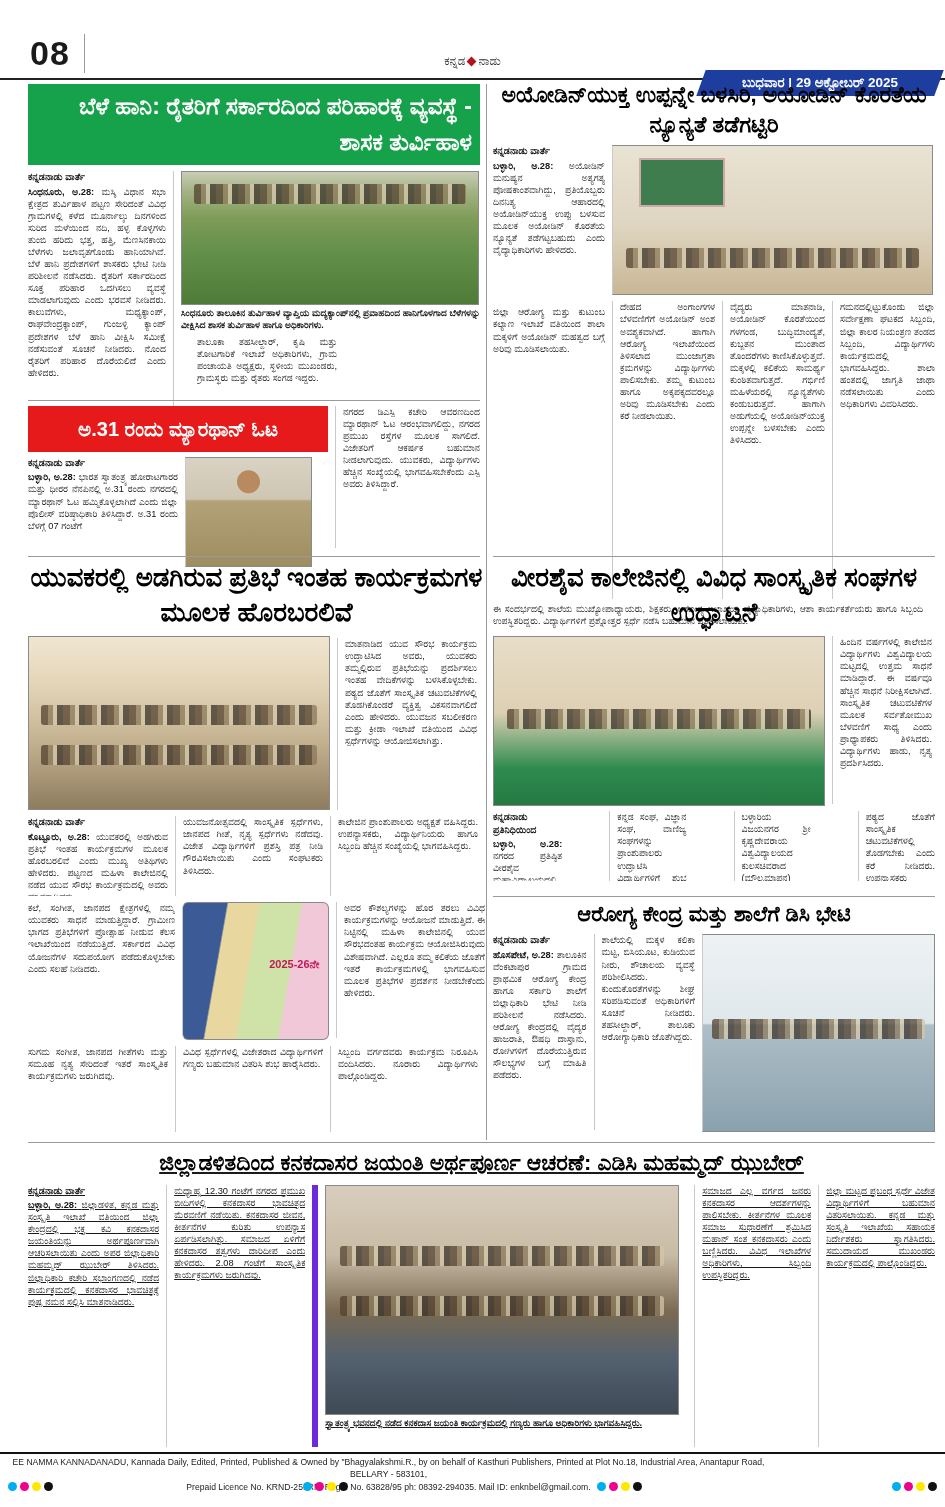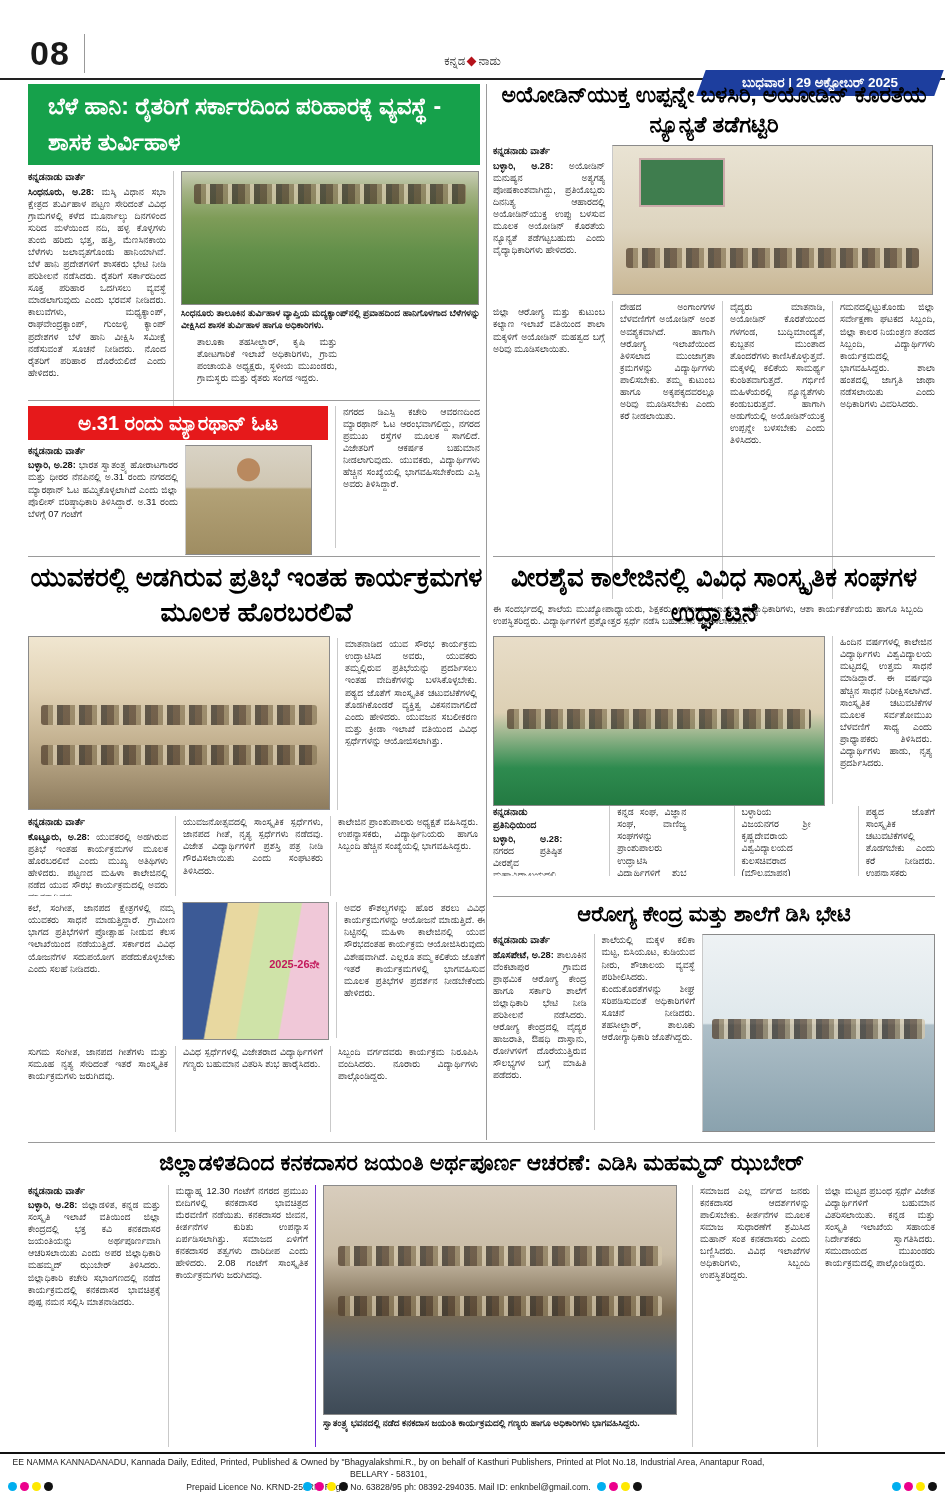--- a/index.html
+++ b/index.html
@@ -19,36 +19,36 @@
   .row > .body-col + *, .row > * + .body-col{border-left:1px solid #c9c9c9;padding-left:7px;margin-left:7px;}
   .byline{font-weight:700;font-size:9.5px;display:block;margin-bottom:2px;}
   .dl{font-weight:700;}
   .photo{border:1px solid #8a8a8a;position:relative;overflow:hidden;flex-shrink:0;}
   .caption{font-size:9px;font-weight:700;line-height:1.3;margin-top:3px;text-align:justify;}
   .people-strip{position:absolute;left:4%;right:4%;height:20px;opacity:.75;
     background:repeating-linear-gradient(90deg,#53412f 0 7px,#8a7a5a 7px 12px,#d3c6aa 12px 16px,#3a332a 16px 22px);border-radius:3px;}
   .hdiv{border-top:1px solid #9a9a9a;height:0;}
   .vdiv{border-left:1px solid #9a9a9a;width:0;}
   
-  .banner-green{background:#16a14b;color:#fff;font-weight:800;font-size:23px;line-height:1.55;text-align:left;padding:5px 20px;}
-  .banner-red{background:#e6191b;color:#fff;font-weight:800;font-size:20px;text-align:center;padding:2px 6px;line-height:1.5;}
+  .banner-green{background:#16a14b;color:#fff;font-weight:800;font-size:23px;line-height:1.55;text-align:right;padding:5px 8px;}
+  .banner-red{background:#e6191b;color:#fff;font-weight:800;font-size:20px;text-align:center;padding:8px 6px;line-height:1.5;}
   .hl{color:#000;font-weight:800;text-align:center;line-height:1.35;}
   .hl-iodine{font-size:22px;}
   .hl-big{font-size:26px;}
   .hl-dc{font-size:21px;}
   .hl-kanaka{font-size:22px;}
   
   .pinkbox{border:2px solid #e0633c;background:#f7d9c6;color:#7a2212;font-weight:700;font-size:10.5px;line-height:1.6;padding:7px 8px;}
   
   .ph-field{background:linear-gradient(180deg,#c8cdb4 0%,#a3b284 15%,#7e9c58 35%,#63904a 60%,#4e7c38 100%);}
   .ph-officer{background:radial-gradient(circle at 50% 22%,#b9895f 0 11px,rgba(0,0,0,0) 12px),linear-gradient(180deg,#d9d3c5 0%,#cfc6b2 38%,#b3a277 40%,#9f8d62 100%);}
   .ph-class{background:linear-gradient(180deg,#e9e3d3 0%,#ded5c0 55%,#c9b795 100%);}
   .board{position:absolute;left:8%;top:8%;width:26%;height:30%;background:#3f7d4e;border:2px solid #caa;}
   .ph-crowd{background:linear-gradient(180deg,#f0e6d0 0%,#e2d3b6 30%,#c4b291 60%,#8e7c5e 100%);}
-  .ph-podium{background:linear-gradient(100deg,#3c5a96 0 26%,#e8d8a0 27% 45%,#cfe3a8 46% 70%,#f0c8d8 71% 100%);}
+  .ph-podium{background:linear-gradient(100deg,#3c5a96 0 26%,#e8d8a0 27% 45%,#cfe3a8 46% 70%,#f0c8d8 71% 100%);border-radius:6px;}
   .ph-podium .phtext{position:absolute;right:6%;top:40%;color:#c2185b;font-weight:800;font-size:11px;}
   .ph-stage{background:linear-gradient(180deg,#e8ddc8 0%,#ddd0b4 45%,#2e8b4f 78%,#237a42 100%);}
   .ph-clinic{background:linear-gradient(180deg,#eef2f4 0%,#dfe8ec 45%,#aebfc8 46%,#8aa2ae 100%);}
   .ph-hall{background:linear-gradient(180deg,#d8cdbd 0%,#c9bca6 30%,#7a6a52 55%,#54616e 75%,#3e4a56 100%);}
   
   .footline{left:0;top:1452px;width:945px;border-top:2px solid #111;}
   .footer{left:0;top:1456px;width:777px;text-align:center;font-size:8.6px;line-height:1.45;color:#222;}
   .regmarks{left:0;top:1482px;width:945px;display:flex;justify-content:space-between;padding:0 8px;box-sizing:border-box;}
   .dotgrp{display:flex;gap:3px;}
   .dot{width:9px;height:9px;border-radius:50%;}
@@ -168,21 +168,21 @@
 </section>
 
 <section style="left:493px;top:560px;width:442px;">
   <div class="hl hl-big">ವೀರಶೈವ ಕಾಲೇಜಿನಲ್ಲಿ ವಿವಿಧ ಸಾಂಸ್ಕೃತಿಕ ಸಂಘಗಳ ಉದ್ಘಾಟನೆ</div>
   <div class="row" style="margin-top:6px;">
     <div class="photo ph-stage" style="width:330px;height:168px;">
       <div class="people-strip" style="top:72px;"></div>
     </div>
     <div class="body-col" style="width:92px;height:168px;">ಹಿಂದಿನ ವರ್ಷಗಳಲ್ಲಿ ಕಾಲೇಜಿನ ವಿದ್ಯಾರ್ಥಿಗಳು ವಿಶ್ವವಿದ್ಯಾಲಯ ಮಟ್ಟದಲ್ಲಿ ಉತ್ತಮ ಸಾಧನೆ ಮಾಡಿದ್ದಾರೆ. ಈ ವರ್ಷವೂ ಹೆಚ್ಚಿನ ಸಾಧನೆ ನಿರೀಕ್ಷಿಸಲಾಗಿದೆ. ಸಾಂಸ್ಕೃತಿಕ ಚಟುವಟಿಕೆಗಳ ಮೂಲಕ ಸರ್ವತೋಮುಖ ಬೆಳವಣಿಗೆ ಸಾಧ್ಯ ಎಂದು ಪ್ರಾಧ್ಯಾಪಕರು ತಿಳಿಸಿದರು. ವಿದ್ಯಾರ್ಥಿಗಳು ಹಾಡು, ನೃತ್ಯ ಪ್ರದರ್ಶಿಸಿದರು.</div>
   </div>
-  <div class="row" style="gap:40px;">
+  <div class="row" style="margin-top:5px;gap:40px;">
     <div class="body-col" style="width:100px;height:70px;">
       <span class="byline">ಕನ್ನಡನಾಡು ಪ್ರತಿನಿಧಿಯಿಂದ</span>
       <span class="dl">ಬಳ್ಳಾರಿ, ಅ.28:</span>
       <span>ನಗರದ ಪ್ರತಿಷ್ಠಿತ ವೀರಶೈವ ಮಹಾವಿದ್ಯಾಲಯದಲ್ಲಿ 2025-26ನೇ ಸಾಲಿನ ವಿವಿಧ ಸಾಂಸ್ಕೃತಿಕ ಸಂಘಗಳ ಉದ್ಘಾಟನಾ ಸಮಾರಂಭ ನಡೆಯಿತು.</span>
     </div>
     <div class="body-col" style="width:100px;height:70px;">ಕನ್ನಡ ಸಂಘ, ವಿಜ್ಞಾನ ಸಂಘ, ವಾಣಿಜ್ಯ ಸಂಘಗಳನ್ನು ಪ್ರಾಂಶುಪಾಲರು ಉದ್ಘಾಟಿಸಿ ವಿದ್ಯಾರ್ಥಿಗಳಿಗೆ ಶುಭ ಹಾರೈಸಿದರು.</div>
     <div class="body-col" style="width:100px;height:70px;">ಬಳ್ಳಾರಿಯ ವಿಜಯನಗರ ಶ್ರೀ ಕೃಷ್ಣದೇವರಾಯ ವಿಶ್ವವಿದ್ಯಾಲಯದ ಕುಲಸಚಿವರಾದ (ಮೌಲ್ಯಮಾಪನ) ಅವರು ಕಾರ್ಯಕ್ರಮ ಉದ್ಘಾಟಿಸಿದರು.</div>
     <div class="body-col" style="width:100px;height:70px;">ಪಠ್ಯದ ಜೊತೆಗೆ ಸಾಂಸ್ಕೃತಿಕ ಚಟುವಟಿಕೆಗಳಲ್ಲಿ ತೊಡಗಬೇಕು ಎಂದು ಕರೆ ನೀಡಿದರು. ಉಪನ್ಯಾಸಕರು ಉಪಸ್ಥಿತರಿದ್ದರು.</div>
   </div>
 </section>
@@ -199,30 +199,30 @@
     </div>
     <div class="body-col" style="width:96px;height:196px;">ಶಾಲೆಯಲ್ಲಿ ಮಕ್ಕಳ ಕಲಿಕಾ ಮಟ್ಟ, ಬಿಸಿಯೂಟ, ಕುಡಿಯುವ ನೀರು, ಶೌಚಾಲಯ ವ್ಯವಸ್ಥೆ ಪರಿಶೀಲಿಸಿದರು. ಕುಂದುಕೊರತೆಗಳನ್ನು ಶೀಘ್ರ ಸರಿಪಡಿಸುವಂತೆ ಅಧಿಕಾರಿಗಳಿಗೆ ಸೂಚನೆ ನೀಡಿದರು. ತಹಸೀಲ್ದಾರ್, ತಾಲೂಕು ಆರೋಗ್ಯಾಧಿಕಾರಿ ಜೊತೆಗಿದ್ದರು.</div>
     <div class="photo ph-clinic" style="width:224px;height:196px;">
       <div class="people-strip" style="top:84px;"></div>
     </div>
   </div>
 </section>
 
 <div class="abs hdiv" style="left:28px;top:1142px;width:907px;"></div>
 
-<section style="left:28px;top:1148px;width:907px;">
+<section style="left:28px;top:1148px;width:907px;text-decoration:underline;">
   <div class="hl hl-kanaka">ಜಿಲ್ಲಾಡಳಿತದಿಂದ ಕನಕದಾಸರ ಜಯಂತಿ ಅರ್ಥಪೂರ್ಣ ಆಚರಣೆ: ಎಡಿಸಿ ಮಹಮ್ಮದ್ ಝುಬೇರ್</div>
   <div class="row" style="margin-top:7px;">
     <div class="body-col" style="width:135px;height:262px;">
       <span class="byline">ಕನ್ನಡನಾಡು ವಾರ್ತೆ</span>
       <span class="dl">ಬಳ್ಳಾರಿ, ಅ.28:</span>
       <span>ಜಿಲ್ಲಾಡಳಿತ, ಕನ್ನಡ ಮತ್ತು ಸಂಸ್ಕೃತಿ ಇಲಾಖೆ ವತಿಯಿಂದ ಜಿಲ್ಲಾ ಕೇಂದ್ರದಲ್ಲಿ ಭಕ್ತ ಕವಿ ಕನಕದಾಸರ ಜಯಂತಿಯನ್ನು ಅರ್ಥಪೂರ್ಣವಾಗಿ ಆಚರಿಸಲಾಯಿತು ಎಂದು ಅಪರ ಜಿಲ್ಲಾಧಿಕಾರಿ ಮಹಮ್ಮದ್ ಝುಬೇರ್ ತಿಳಿಸಿದರು. ಜಿಲ್ಲಾಧಿಕಾರಿ ಕಚೇರಿ ಸಭಾಂಗಣದಲ್ಲಿ ನಡೆದ ಕಾರ್ಯಕ್ರಮದಲ್ಲಿ ಕನಕದಾಸರ ಭಾವಚಿತ್ರಕ್ಕೆ ಪುಷ್ಪ ನಮನ ಸಲ್ಲಿಸಿ ಮಾತನಾಡಿದರು.</span>
     </div>
     <div class="body-col" style="width:135px;height:262px;">ಮಧ್ಯಾಹ್ನ 12.30 ಗಂಟೆಗೆ ನಗರದ ಪ್ರಮುಖ ಬೀದಿಗಳಲ್ಲಿ ಕನಕದಾಸರ ಭಾವಚಿತ್ರದ ಮೆರವಣಿಗೆ ನಡೆಯಿತು. ಕನಕದಾಸರ ಜೀವನ, ಕೀರ್ತನೆಗಳ ಕುರಿತು ಉಪನ್ಯಾಸ ಏರ್ಪಡಿಸಲಾಗಿತ್ತು. ಸಮಾಜದ ಏಳಿಗೆಗೆ ಕನಕದಾಸರ ತತ್ವಗಳು ದಾರಿದೀಪ ಎಂದು ಹೇಳಿದರು. 2.08 ಗಂಟೆಗೆ ಸಾಂಸ್ಕೃತಿಕ ಕಾರ್ಯಕ್ರಮಗಳು ಜರುಗಿದವು.</div>
-    <div style="width:362px;flex-shrink:0;border-left:1px solid #6d28d9;padding-left:7px;margin-left:7px;">
+    <div style="width:362px;flex-shrink:0;border-left:6px solid #6d28d9;padding-left:7px;margin-left:7px;">
       <div class="photo ph-hall" style="width:352px;height:228px;">
         <div class="people-strip" style="top:60px;"></div>
         <div class="people-strip" style="top:110px;"></div>
       </div>
       <div class="caption">ಸ್ವಾತಂತ್ರ್ಯ ಭವನದಲ್ಲಿ ನಡೆದ ಕನಕದಾಸ ಜಯಂತಿ ಕಾರ್ಯಕ್ರಮದಲ್ಲಿ ಗಣ್ಯರು ಹಾಗೂ ಅಧಿಕಾರಿಗಳು ಭಾಗವಹಿಸಿದ್ದರು.</div>
     </div>
     <div class="body-col" style="width:112px;height:262px;">ಸಮಾಜದ ಎಲ್ಲ ವರ್ಗದ ಜನರು ಕನಕದಾಸರ ಆದರ್ಶಗಳನ್ನು ಪಾಲಿಸಬೇಕು. ಕೀರ್ತನೆಗಳ ಮೂಲಕ ಸಮಾಜ ಸುಧಾರಣೆಗೆ ಶ್ರಮಿಸಿದ ಮಹಾನ್ ಸಂತ ಕನಕದಾಸರು ಎಂದು ಬಣ್ಣಿಸಿದರು. ವಿವಿಧ ಇಲಾಖೆಗಳ ಅಧಿಕಾರಿಗಳು, ಸಿಬ್ಬಂದಿ ಉಪಸ್ಥಿತರಿದ್ದರು.</div>
     <div class="body-col" style="width:112px;height:262px;">ಜಿಲ್ಲಾ ಮಟ್ಟದ ಪ್ರಬಂಧ ಸ್ಪರ್ಧೆ ವಿಜೇತ ವಿದ್ಯಾರ್ಥಿಗಳಿಗೆ ಬಹುಮಾನ ವಿತರಿಸಲಾಯಿತು. ಕನ್ನಡ ಮತ್ತು ಸಂಸ್ಕೃತಿ ಇಲಾಖೆಯ ಸಹಾಯಕ ನಿರ್ದೇಶಕರು ಸ್ವಾಗತಿಸಿದರು. ಸಮುದಾಯದ ಮುಖಂಡರು ಕಾರ್ಯಕ್ರಮದಲ್ಲಿ ಪಾಲ್ಗೊಂಡಿದ್ದರು.</div>
   </div>
 </section>

